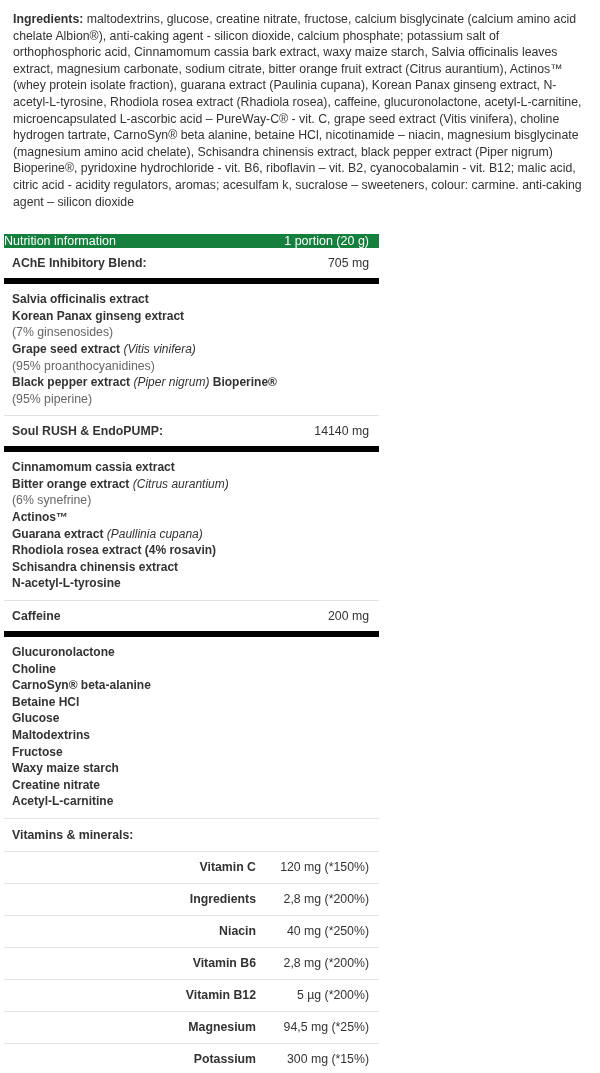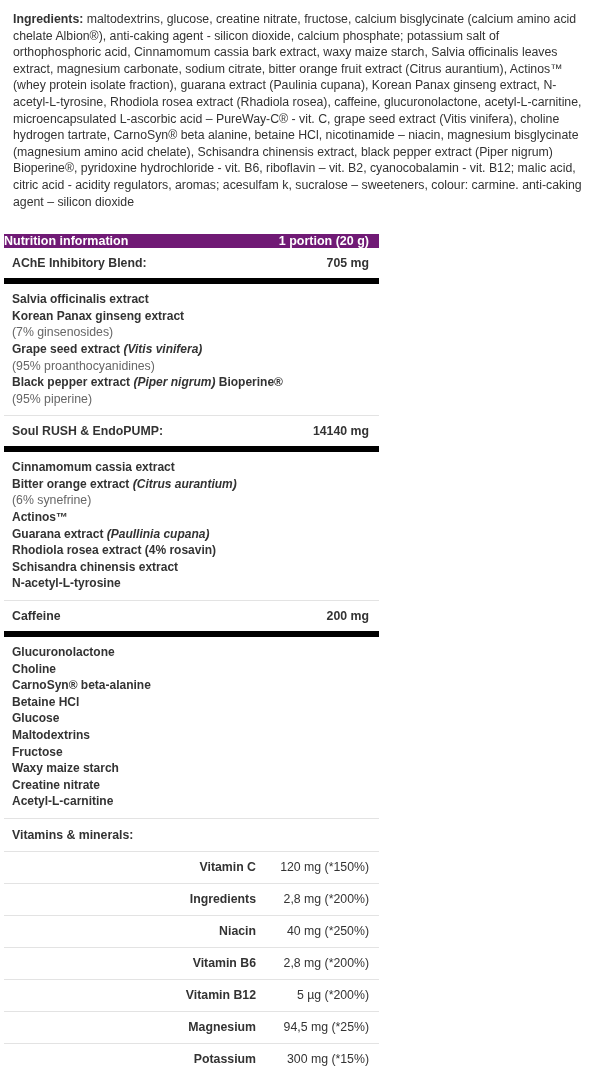--- a/index.html
+++ b/index.html
@@ -43,24 +43,24 @@
     border-collapse: collapse;
     width: 375px;
     table-layout: fixed;
   }
   table.nutrition th,
   table.nutrition td {
     vertical-align: top;
     padding: 0;
   }
   thead th {
-    background: #701a75;
+    background: #15803d;
     color: #ffffff;
     font-size: 12.5px;
-    font-weight: bold;
+    font-weight: normal;
     line-height: 14px;
     padding: 8px 8px 9px 8px;
     text-align: left;
   }
   thead th.col-amount {
     text-align: right;
     padding-right: 10px;
   }
   col.c1 { width: 260px; }
   col.c2 { width: 115px; }
@@ -69,39 +69,39 @@
     border-bottom: 6px solid #000000;
     padding: 8px 8px 8px 8px;
   }
   tbody tr.group-head td.label {
     font-size: 12.3px;
     font-weight: bold;
     color: #333333;
   }
   tbody tr.group-head td.amount {
     font-size: 12.3px;
-    font-weight: bold;
+    font-weight: normal;
     color: #333333;
     text-align: right;
     padding-right: 10px;
     white-space: nowrap;
   }
 
   tbody tr.ing-block td {
     border-bottom: 1px solid #e3e3e3;
     padding: 7px 8px 8px 8px;
   }
   .ing-line {
     font-size: 12px;
     line-height: 16.6px;
     font-weight: bold;
     color: #333333;
   }
   .ing-line .lat {
-    font-weight: bold;
+    font-weight: normal;
     font-style: italic;
     text-align: right;
   }
   .ing-sub {
     font-size: 12.3px;
     line-height: 16.6px;
     font-weight: normal;
     color: #666666;
   }
 

